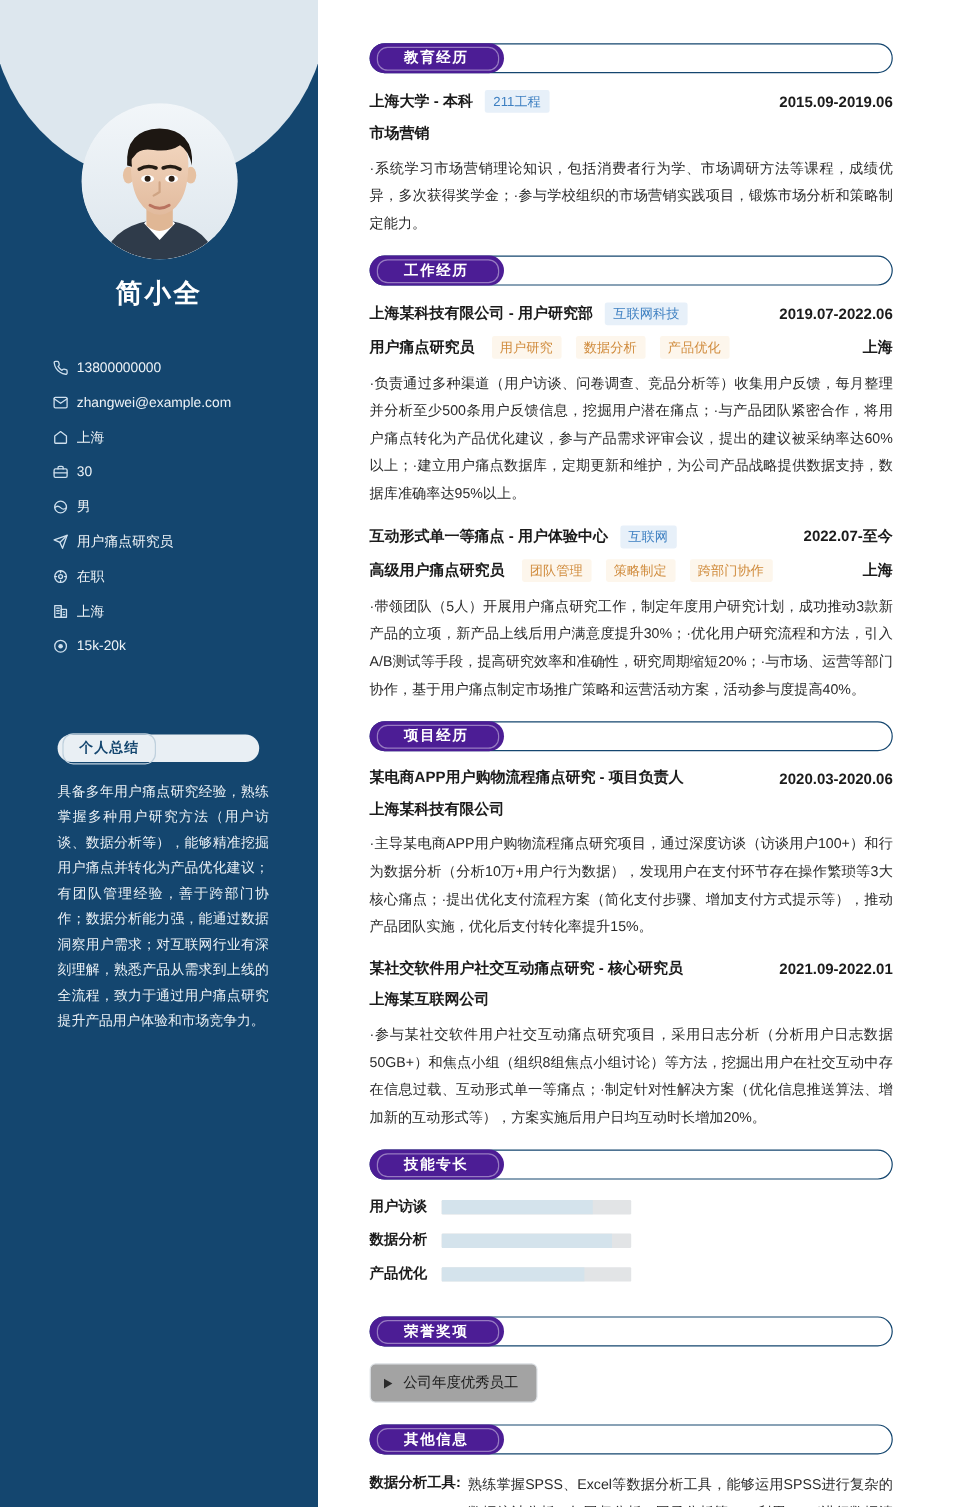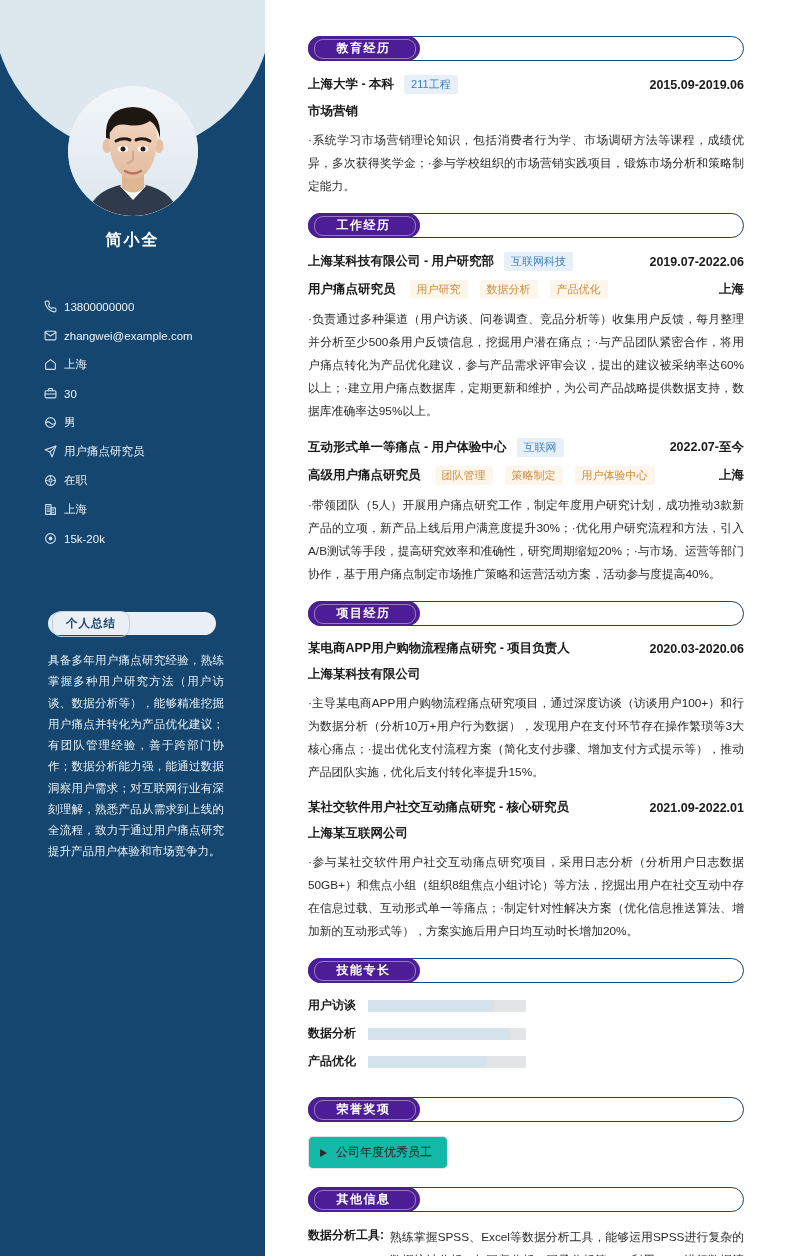--- a/index.html
+++ b/index.html
@@ -53,21 +53,21 @@
     z-index: 3;
   }
   .photo-svg { display: block; width: 130px; height: 130px; }
 
   .person-name {
     position: absolute;
     top: 230px;
     left: 0;
     width: 100%;
     text-align: center;
-    font-size: 16px;
+    font-size: 22px;
     font-weight: bold;
     letter-spacing: 2px;
     color: #ffffff;
     z-index: 4;
   }
 
   .contact-list {
     position: absolute;
     top: 292px;
     left: 44px;
@@ -290,21 +290,21 @@
     background: #d4e3ec;
   }
 
   
   .honor-list { display: flex; flex-wrap: wrap; margin-bottom: 18px; }
   .honor-item {
     display: flex;
     align-items: center;
     border: 1px solid #dfe3e7;
     border-radius: 5px;
-    background: #14b8a6;
+    background: #a3a3a3;
     padding: 7px 15px 7px 11px;
     margin-right: 10px;
   }
   .honor-marker {
     width: 0; height: 0;
     border-left: 7px solid #2b2b2b;
     border-top: 4.5px solid transparent;
     border-bottom: 4.5px solid transparent;
     margin-right: 9px;
   }
@@ -535,21 +535,21 @@
         <div class="entry-row1">
           <span class="entry-title">互动形式单一等痛点 - 用户体验中心</span>
           <span class="tag-blue">互联网</span>
           <span class="entry-date">2022.07-至今</span>
         </div>
         <div class="entry-row2">
           <span class="entry-role">高级用户痛点研究员</span>
           <span class="role-tags">
             <span class="tag-orange">团队管理</span>
             <span class="tag-orange">策略制定</span>
-            <span class="tag-orange">用户体验中心</span>
+            <span class="tag-orange">跨部门协作</span>
           </span>
           <span class="entry-loc">上海</span>
         </div>
         <div class="entry-desc">·带领团队（5人）开展用户痛点研究工作，制定年度用户研究计划，成功推动3款新产品的立项，新产品上线后用户满意度提升30%；·优化用户研究流程和方法，引入A/B测试等手段，提高研究效率和准确性，研究周期缩短20%；·与市场、运营等部门协作，基于用户痛点制定市场推广策略和运营活动方案，活动参与度提高40%。</div>
       </div>
     </section>
 
     <section class="section">
       <div class="sec-head">
         <div class="sec-head-pill">

